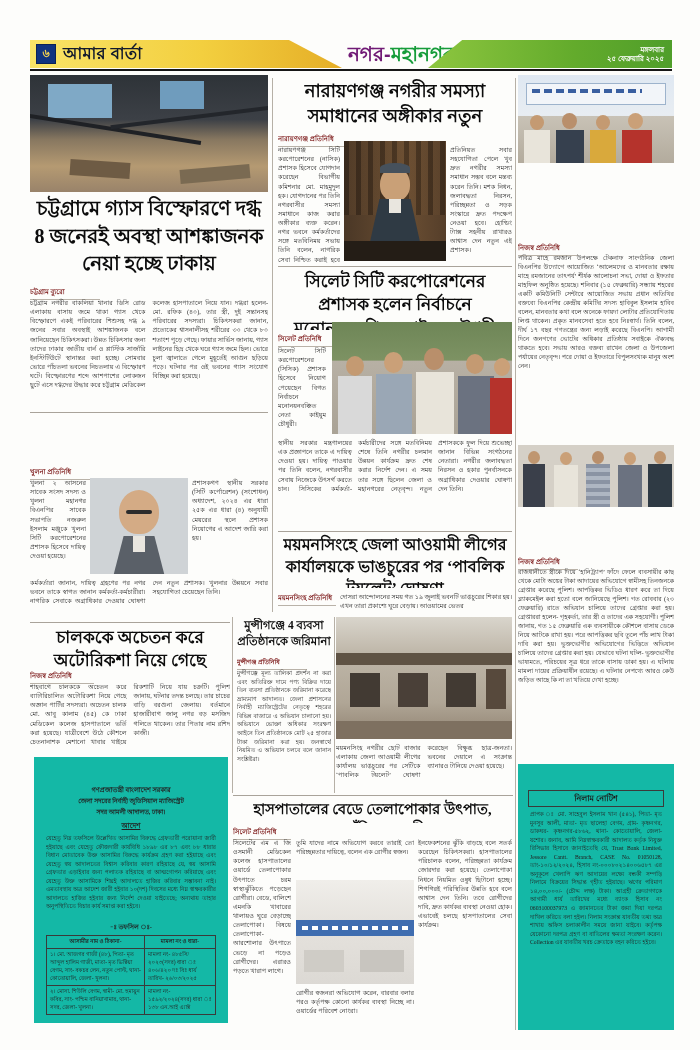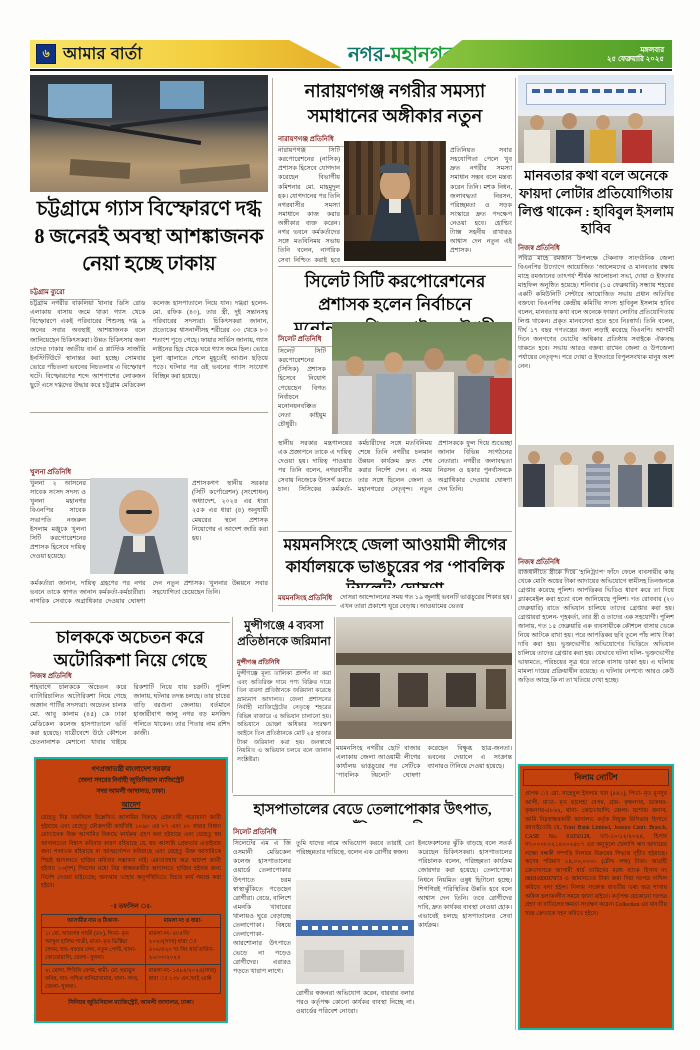--- a/index.html
+++ b/index.html
@@ -21,22 +21,22 @@
     position:absolute; font-size:6.3px; line-height:1.45; text-align:justify;
     color:#1c1c1c; overflow:hidden;
   }
   .cols2 { column-count:2; column-gap:7px; }
   .cols3 { column-count:3; column-gap:6px; }
   .sep-h { position:absolute; height:1px; background:#a9a39a; }
   .sep-v { position:absolute; width:1px; background:#b6b0a6; }
   .photo { position:absolute; overflow:hidden; background:#d8d2c8; }
   .shape { position:absolute; }
   .notice-box {
-    position:absolute; border:2px solid #14b8a6; background:#c2410c;
-    padding:4px 5px; overflow:hidden;
+    position:absolute; border:7px solid #14b8a6; background:#14b8a6;
+    padding:20px 5px; overflow:hidden;
   }
   .notice-center { text-align:center; font-weight:bold; color:#222; }
   .notice-body { font-size:5.7px; line-height:1.5; text-align:justify; color:#222; overflow:hidden; }
   table.sched { width:100%; border-collapse:collapse; margin-top:2px; }
   table.sched th, table.sched td {
     border:1px solid #3a3a3a; font-size:5.5px; line-height:1.45;
     padding:2px 3px; vertical-align:top; color:#222;
   }
   table.sched th { text-align:center; font-weight:bold; }
   .banner-left {
@@ -60,21 +60,21 @@
   .paper-name {
     margin-left:7px; font-size:16.5px; font-weight:bold; color:#121a2c; letter-spacing:0.2px;
     font-family:"Liberation Sans","DejaVu Sans",sans-serif;
     text-align:right;
   }
   .section-title {
     position:absolute; left:306px; top:41px; width:190px; text-align:center;
     font-size:20px; font-weight:bold; line-height:1.3; overflow:hidden;
     font-family:"Liberation Sans","DejaVu Sans",sans-serif;
   }
-  .sec-red { color:#0f766e; } .sec-green { color:#169c3a; }
+  .sec-red { color:#701a75; } .sec-green { color:#169c3a; }
   .date-line { font-size:7px; font-weight:bold; color:#ffffff; line-height:1.3;
     font-family:"Liberation Sans","DejaVu Sans",sans-serif; }
   .header-rule { position:absolute; left:30px; top:69px; width:642px; height:2px; background:#17171 7; background:#171717; }
   .box-title {
     text-align:center; font-weight:bold; font-size:8px; color:#1a1a1a;
     border:1px solid #3a3a3a; margin:-1px -2px 3px -2px; padding:1px 0;
   }
 </style>
 </head>
 <body>
@@ -240,21 +240,20 @@
     <div class="shape" style="left:12px; top:40px; width:14px; height:15px; border-radius:50%; background:#c49a72;"></div>
     <div class="shape" style="left:6px; top:55px; width:26px; height:33px; background:#e8e4da;"></div>
     <div class="shape" style="left:44px; top:38px; width:15px; height:16px; border-radius:50%; background:#b98f6b;"></div>
     <div class="shape" style="left:38px; top:55px; width:28px; height:33px; background:#36404e;"></div>
     <div class="shape" style="left:78px; top:40px; width:14px; height:15px; border-radius:50%; background:#c49a72;"></div>
     <div class="shape" style="left:72px; top:55px; width:26px; height:33px; background:#d9a93c;"></div>
     <div class="shape" style="left:110px; top:38px; width:15px; height:16px; border-radius:50%; background:#caa078;"></div>
     <div class="shape" style="left:104px; top:55px; width:30px; height:33px; background:#b5332c;"></div>
   </div>
 
-  <div class="headline" style="left:518px; top:167px; width:156px; height:72px; font-size:13.5px; line-height:1.32;">মানবতার কথা বলে অনেকে ফায়দা লোটার প্রতিযোগিতায় লিপ্ত থাকেন : হাবিবুল ইসলাম হাবিব</div>
   <div class="byline" style="left:518px; top:242px; width:60px;">নিজস্ব প্রতিনিধি</div>
   <div class="body-txt" style="left:518px; top:254px; width:156px; height:188px; font-size:6.2px;">পবিত্র মাহে রমজান উপলক্ষে টেকনাফ সাংগঠনিক জেলা বিএনপির উদ্যোগে আয়োজিত ‘আলেমদের ও মানবতার রক্ষায় মাহে রমজানের তাৎপর্য’ শীর্ষক আলোচনা সভা, দোয়া ও ইফতার মাহফিল অনুষ্ঠিত হয়েছে। শনিবার (১৫ ফেব্রুয়ারি) সন্ধ্যায় শহরের একটি কমিউনিটি সেন্টারে আয়োজিত সভায় প্রধান অতিথির বক্তব্যে বিএনপির কেন্দ্রীয় কমিটির সদস্য হাবিবুল ইসলাম হাবিব বলেন, মানবতার কথা বলে অনেকে ফায়দা লোটার প্রতিযোগিতায় লিপ্ত থাকেন। প্রকৃত মানবসেবা হতে হবে নিঃস্বার্থ। তিনি বলেন, দীর্ঘ ১৭ বছর গণতন্ত্রের জন্য লড়াই করেছে বিএনপি। আগামী দিনে জনগণের ভোটের অধিকার প্রতিষ্ঠায় সবাইকে ঐক্যবদ্ধ থাকতে হবে। সভায় আরও বক্তব্য রাখেন জেলা ও উপজেলা পর্যায়ের নেতৃবৃন্দ। পরে দোয়া ও ইফতারে বিপুলসংখ্যক মানুষ অংশ নেন।</div>
 
   <div class="photo" style="left:518px; top:445px; width:156px; height:62px; background:#d5d0c7;">
     <div class="shape" style="left:10px; top:6px; width:12px; height:13px; border-radius:50%; background:#bf9670;"></div>
     <div class="shape" style="left:5px; top:19px; width:22px; height:43px; background:#3a3f4a;"></div>
     <div class="shape" style="left:42px; top:7px; width:12px; height:13px; border-radius:50%; background:#caa078;"></div>
     <div class="shape" style="left:36px; top:20px; width:24px; height:42px; background:#e8e4da;"></div>
     <div class="shape" style="left:74px; top:6px; width:12px; height:13px; border-radius:50%; background:#b98f6b;"></div>
     <div class="shape" style="left:68px; top:19px; width:24px; height:43px; background:repeating-linear-gradient(180deg,#8a93a3 0 4px,#aeb6c2 4px 8px);"></div>

